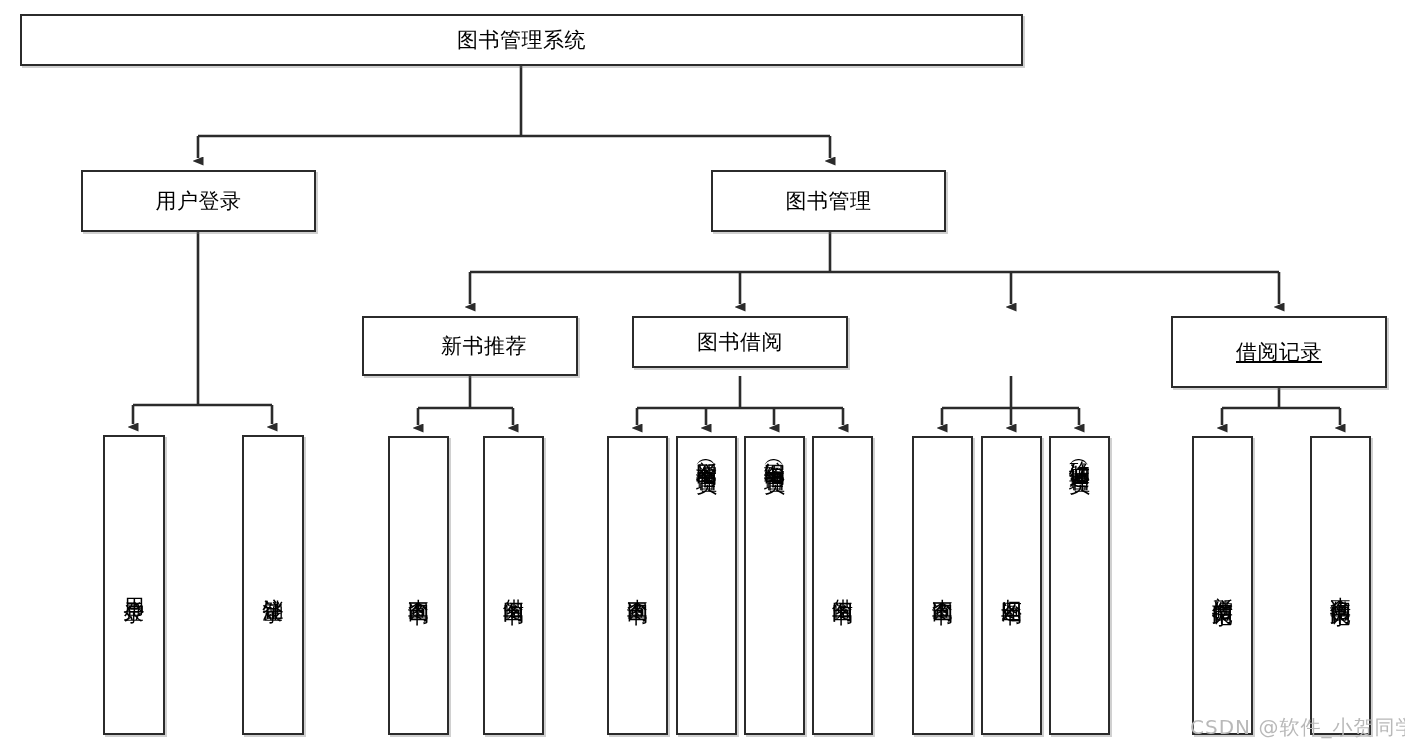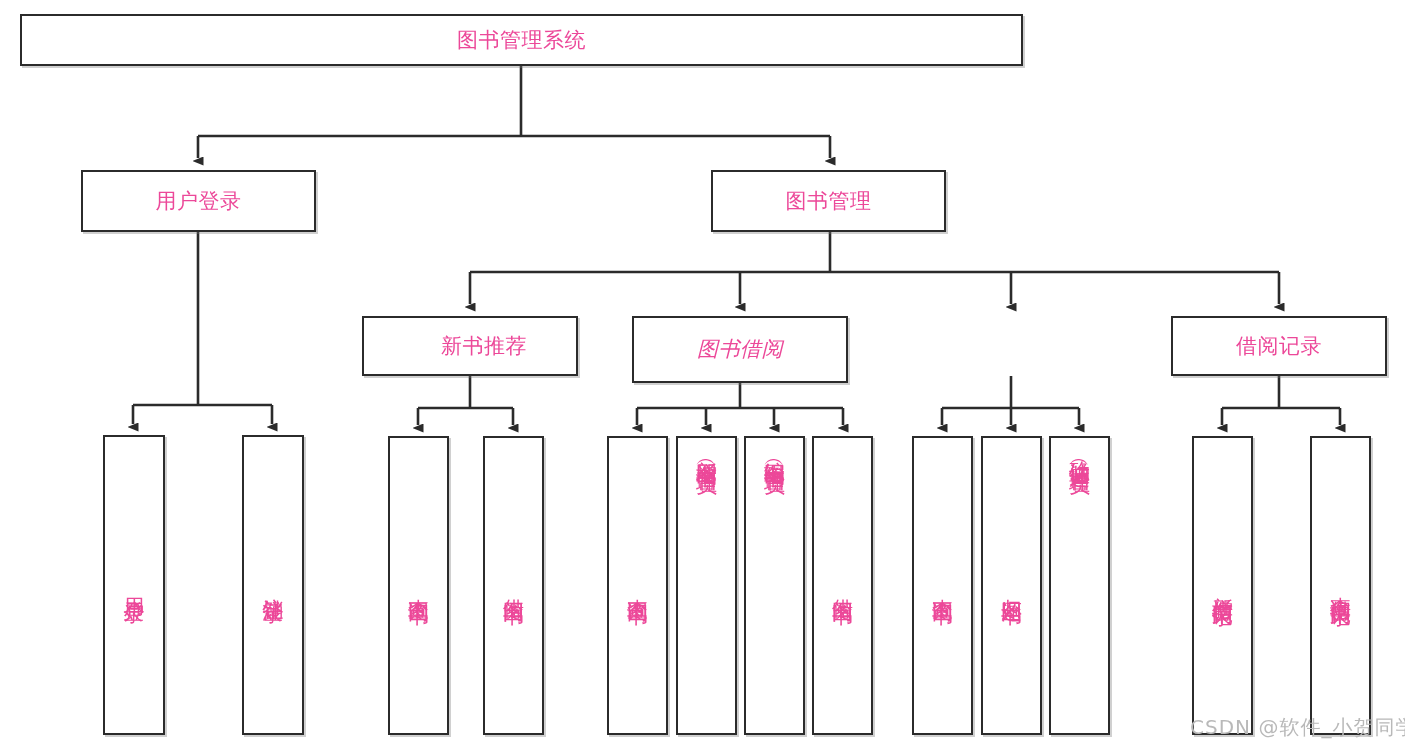--- a/index.html
+++ b/index.html
@@ -30,21 +30,21 @@
     position: absolute;
     box-sizing: border-box;
     background: #ffffff;
     border: 2px solid #2b2b2b;
     display: flex;
     align-items: center;
     justify-content: center;
     box-shadow: 2px 2px 0 rgba(120,120,120,0.35);
   }
   .node .label {
-    color: #ec4899;
+    color: #000000;
     font-size: 21px;
     line-height: 1.18;
     letter-spacing: 0.5px;
     white-space: nowrap;
     text-align: center;
   }
   
   .node.vert {
     align-items: flex-start;
     justify-content: center;
@@ -138,24 +138,24 @@
   <div class="node" style="left:81px; top:170px; width:235px; height:62px;">
     <span class="label">用户登录</span>
   </div>
   <div class="node" style="left:711px; top:170px; width:235px; height:62px;">
     <span class="label">图书管理</span>
   </div>
 
   <div class="node" style="left:362px; top:316px; width:216px; height:60px;padding-left:28px;">
     <span class="label">新书推荐</span>
   </div>
-  <div class="node" style="left:632px; top:316px; width:216px; height:67px;font-style:italic;">
+  <div class="node" style="left:632px; top:316px; width:216px; height:52px;">
     <span class="label">图书借阅</span>
   </div>
-  <div class="node" style="left:1171px; top:316px; width:216px; height:60px;">
+  <div class="node" style="left:1171px; top:316px; width:216px; height:72px;text-decoration:underline;">
     <span class="label">借阅记录</span>
   </div>
 
   <div class="node vert center" style="left:103px; top:435px; width:62px; height:300px;">
     <span class="label">用户登录</span>
   </div>
   <div class="node vert center" style="left:242px; top:435px; width:62px; height:300px;">
     <span class="label">注销登录</span>
   </div>
 

